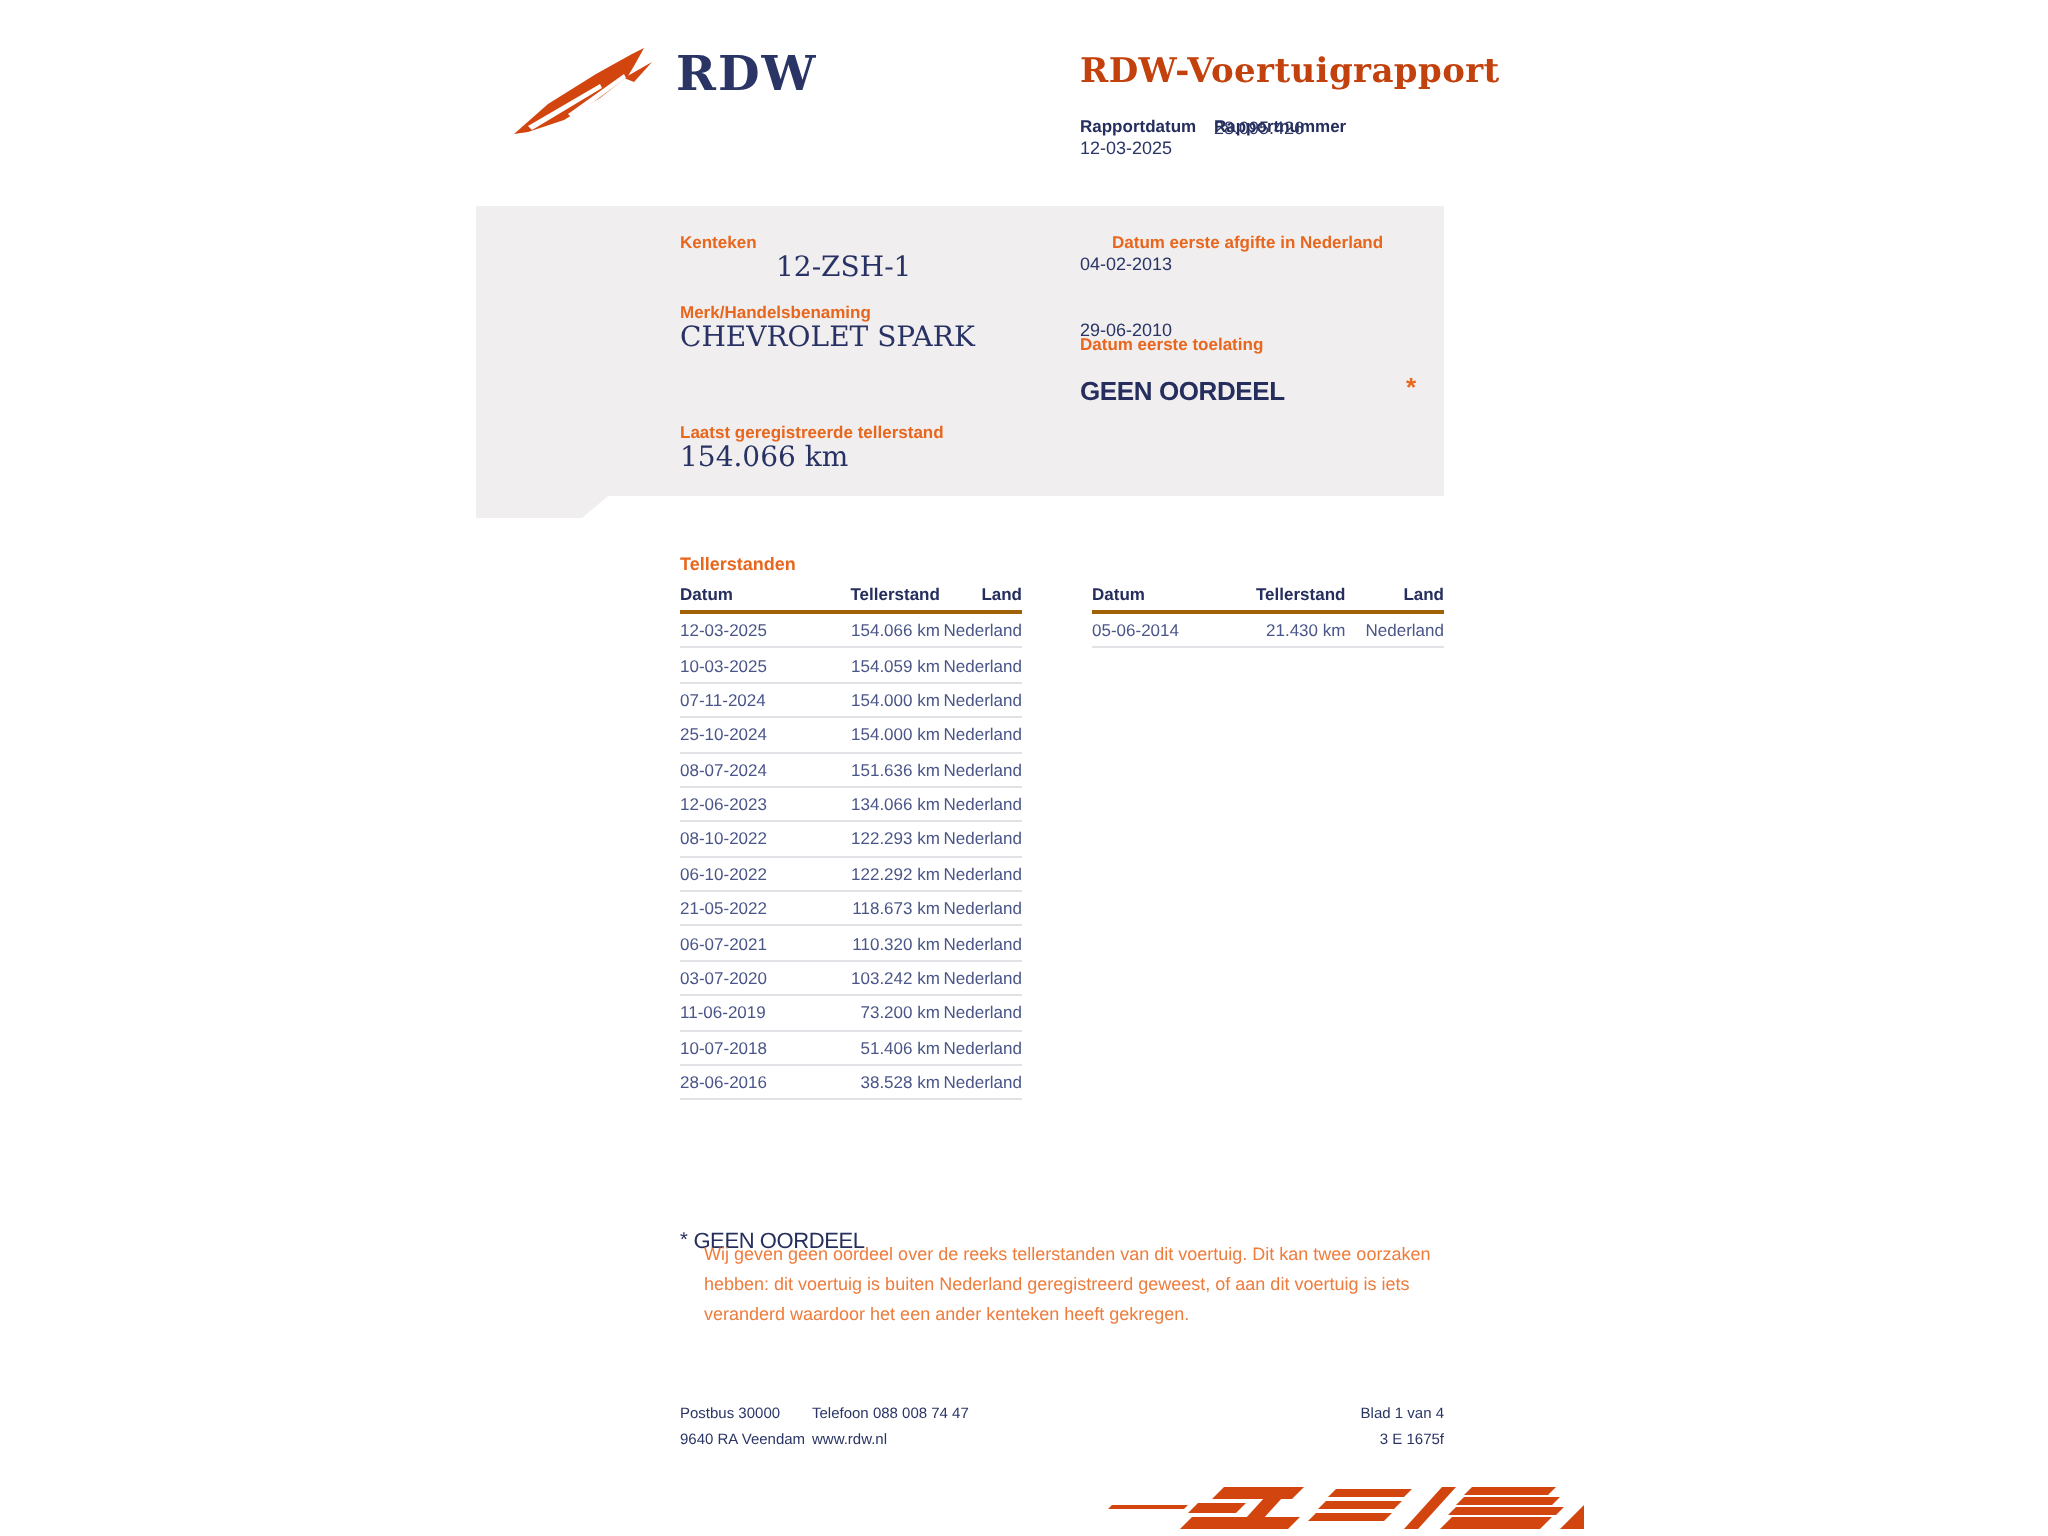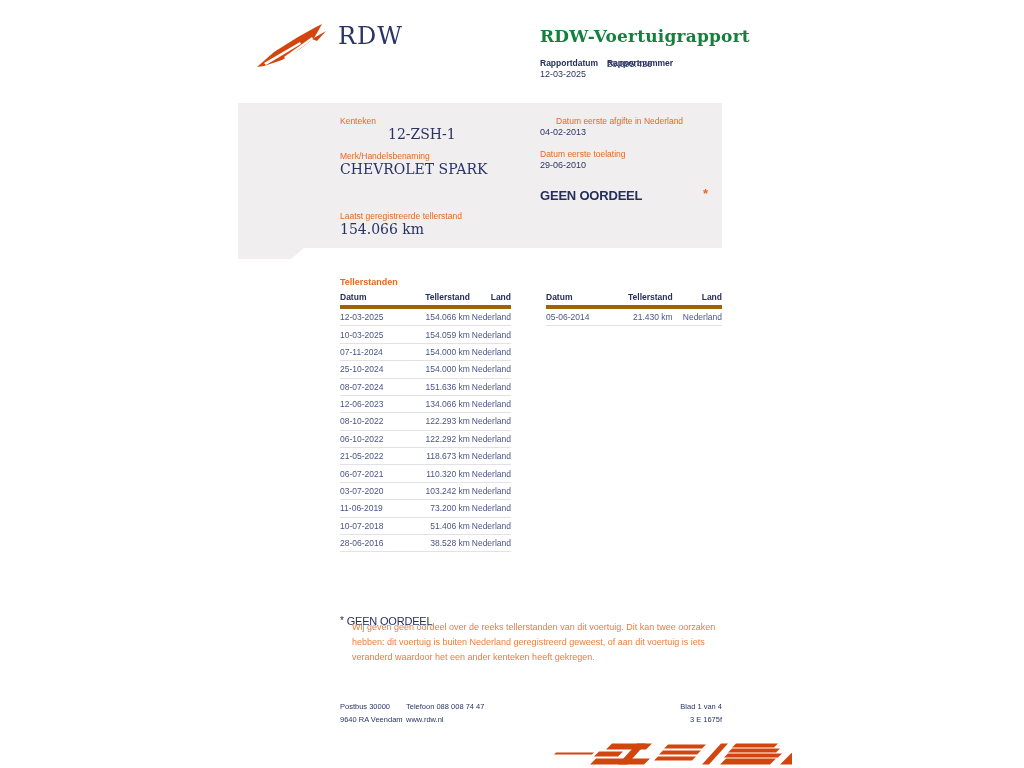--- a/index.html
+++ b/index.html
@@ -4,45 +4,45 @@
 <style>
   html,body{margin:0;padding:0;}
   body{
     width:1024px;height:768px;background:#ffffff;position:relative;overflow:hidden;
     font-family:"Liberation Sans",sans-serif;
   }
   .abs{position:absolute;}
 
   
   .logo-mark{left:256px;top:22px;width:78px;height:48px;}
-  .logo-text{left:338px;top:22px;font-family:"DejaVu Serif",serif;font-size:24px;color:#2A3565;letter-spacing:1px;}
-  .doc-title{left:540px;top:26px;font-family:"DejaVu Serif",serif;font-size:17px;font-weight:bold;color:#15803d;letter-spacing:.2px;}
+  .logo-text{left:338px;top:22px;font-family:"DejaVu Serif",serif;font-size:24px;color:#2A3565;letter-spacing:1px;font-weight:bold;}
+  .doc-title{left:540px;top:26px;font-family:"DejaVu Serif",serif;font-size:17px;font-weight:bold;color:#c2410c;letter-spacing:.2px;}
   .meta-label{font-size:8.5px;font-weight:bold;color:#252E5C;}
   .meta-value{font-size:9px;color:#2A3565;}
   .meta-date-label{left:540px;top:58px;}
   .meta-date-value{left:540px;top:69px;}
   .meta-num-label{left:607px;top:58px;}
   .meta-num-value{left:607px;top:59px;}
 
   
   .panel{left:238px;top:103px;width:484px;height:156px;background:#F0EEEE;
     clip-path:polygon(0 0,100% 0,100% 145px,66px 145px,53px 156px,0 156px);}
-  .lbl{font-size:8.5px;font-weight:normal;color:#E8671F;position:absolute;}
+  .lbl{font-size:8.5px;font-weight:bold;color:#E8671F;position:absolute;}
   .val-lg{font-family:"DejaVu Serif",serif;font-size:14px;color:#283264;position:absolute;}
   .val-sm{font-size:9px;color:#2A3565;position:absolute;}
   .verdict{left:302px;top:85px;font-size:13px;font-weight:bold;color:#252E5C;letter-spacing:-.2px;position:absolute;}
   .verdict-star{left:465px;top:83px;font-size:13px;font-weight:bold;color:#E8671F;position:absolute;}
 
   
   .tbl-heading{left:340px;top:277px;font-size:9px;font-weight:bold;color:#E8671F;}
   table{border-collapse:collapse;table-layout:fixed;}
   .odo-table{position:absolute;top:290px;font-size:8.5px;}
   .odo-left{left:340px;width:171px;}
   .odo-right{left:546px;width:176px;}
-  th{font-size:8.5px;font-weight:bold;color:#252E5C;text-align:left;padding:2px 0 3px 0;border-bottom:4px solid #a16207;}
+  th{font-size:8.5px;font-weight:bold;color:#252E5C;text-align:left;padding:2px 0 3px 0;border-bottom:2px solid #a16207;}
   td{color:#4A5588;padding:3.2px 0;border-bottom:1px solid #E2E2E6;}
   th.c1,td.c1{text-align:right;}
   th.c2,td.c2{text-align:right;}
   .odo-left  col.w0{width:36%;} .odo-left  col.w1{width:40%;} .odo-left  col.w2{width:24%;}
   .odo-right col.w0{width:34%;} .odo-right col.w1{width:38%;} .odo-right col.w2{width:28%;}
 
   
   .fn-head{left:340px;top:603px;font-size:11px;font-weight:normal;color:#252E5C;letter-spacing:-.2px;margin-top:12px;}
   .fn-marker{font-size:10px;color:#252E5C;margin-right:3px;vertical-align:1px;}
   .fn-text{left:352px;top:620px;width:388px;font-size:9px;line-height:15px;color:#EE7C3C;}
@@ -79,21 +79,21 @@
 
   <div class="lbl" style="left:102px;top:48px;">Merk/Handelsbenaming</div>
   <div class="val-lg" style="left:102px;top:58px;">CHEVROLET SPARK</div>
 
   <div class="lbl" style="left:102px;top:108px;">Laatst geregistreerde tellerstand</div>
   <div class="val-lg" style="left:102px;top:118px;">154.066 km</div>
 
   <div class="lbl" style="left:318px;top:13px;">Datum eerste afgifte in Nederland</div>
   <div class="val-sm" style="left:302px;top:24px;">04-02-2013</div>
 
-  <div class="lbl" style="left:302px;top:46px;">Datum eerste toelating</div>
+  <div class="lbl" style="left:302px;top:64px;">Datum eerste toelating</div>
   <div class="val-sm" style="left:302px;top:57px;">29-06-2010</div>
 
   <div class="verdict">GEEN OORDEEL</div>
   <div class="verdict-star">*</div>
 </div>
 
 <div class="abs tbl-heading">Tellerstanden</div>
 
 <table class="odo-table odo-left">
   <colgroup>

